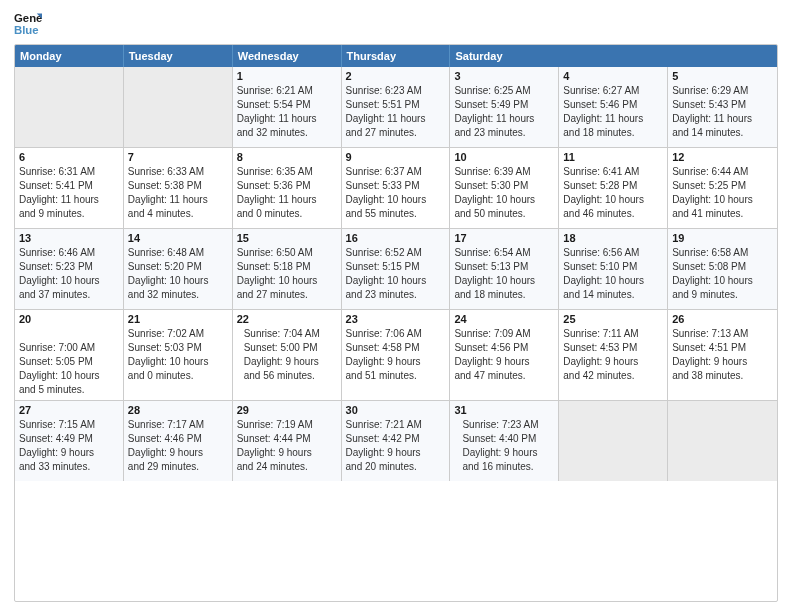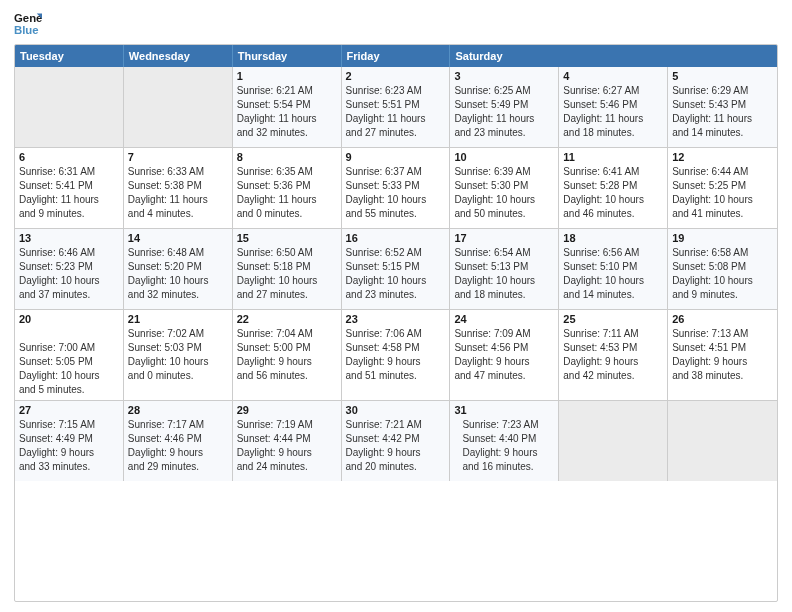--- a/index.html
+++ b/index.html
@@ -118,24 +118,24 @@
       </svg>
     </div>
     <div class="title-block">
       <div class="month-title"></div>
       <div class="location-title"></div>
     </div>
   </div>
 
   <div class="calendar">
     <div class="cal-header-row" id="cal-header">
+        <div class="cal-header-cell">Monday</div>
         <div class="cal-header-cell">Tuesday</div>
         <div class="cal-header-cell">Wednesday</div>
         <div class="cal-header-cell">Thursday</div>
-        <div class="cal-header-cell">Friday</div>
         <div class="cal-header-cell">Saturday</div>
       </div>
     <div class="cal-body" id="cal-body">
         <div class="cal-row">
           <div class="cal-cell empty"></div>
           <div class="cal-cell empty"></div>
           <div class="cal-cell">
             <div class="day-num">1</div>
             <div class="day-info" style="white-space: pre-line;">Sunrise: 6:21 AM
 Sunset: 5:54 PM
@@ -283,21 +283,21 @@
           </div>
           <div class="cal-cell">
             <div class="day-num">21</div>
             <div class="day-info" style="white-space: pre-line;">Sunrise: 7:02 AM
 Sunset: 5:03 PM
 Daylight: 10 hours
 and 0 minutes.</div>
           </div>
           <div class="cal-cell">
             <div class="day-num">22</div>
-            <div class="day-info" style="white-space: pre-line;">Sunrise: 7:04 AM
+            <div class="day-info" style="white-space: pre-line; margin-left: 7px;">Sunrise: 7:04 AM
 Sunset: 5:00 PM
 Daylight: 9 hours
 and 56 minutes.</div>
           </div>
           <div class="cal-cell">
             <div class="day-num">23</div>
             <div class="day-info" style="white-space: pre-line;">Sunrise: 7:06 AM
 Sunset: 4:58 PM
 Daylight: 9 hours
 and 51 minutes.</div>

